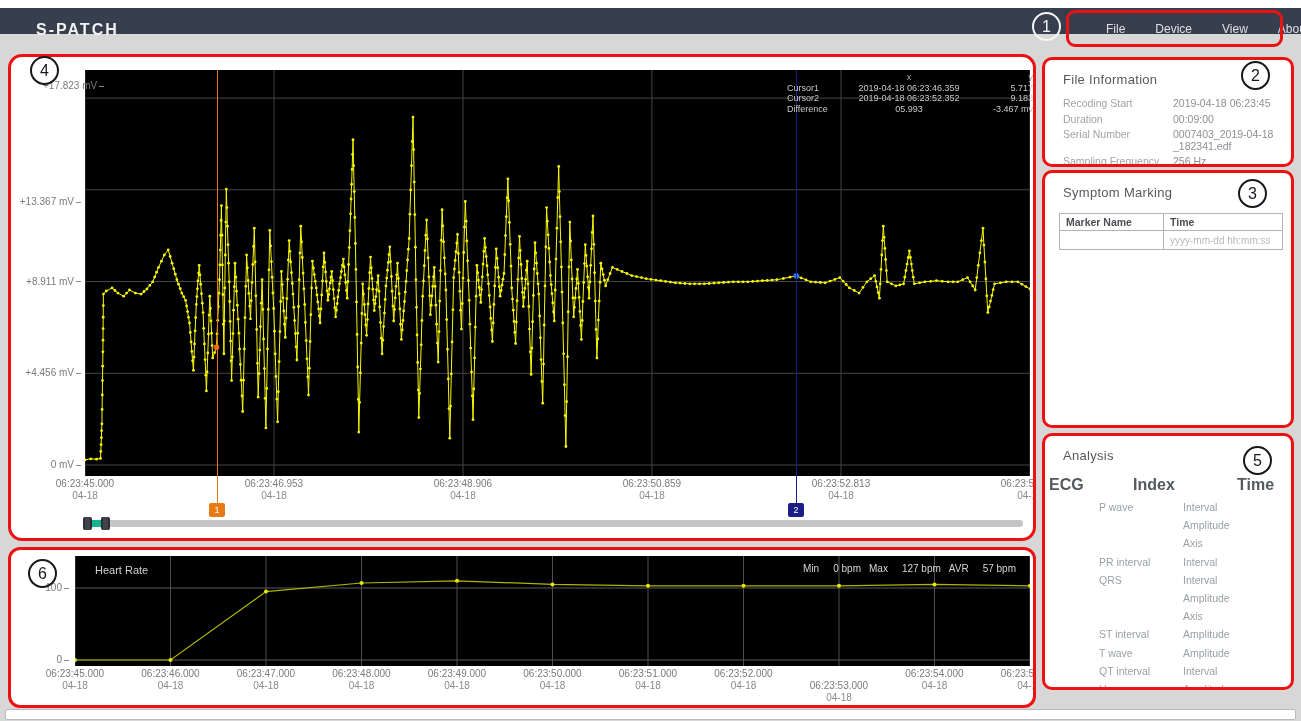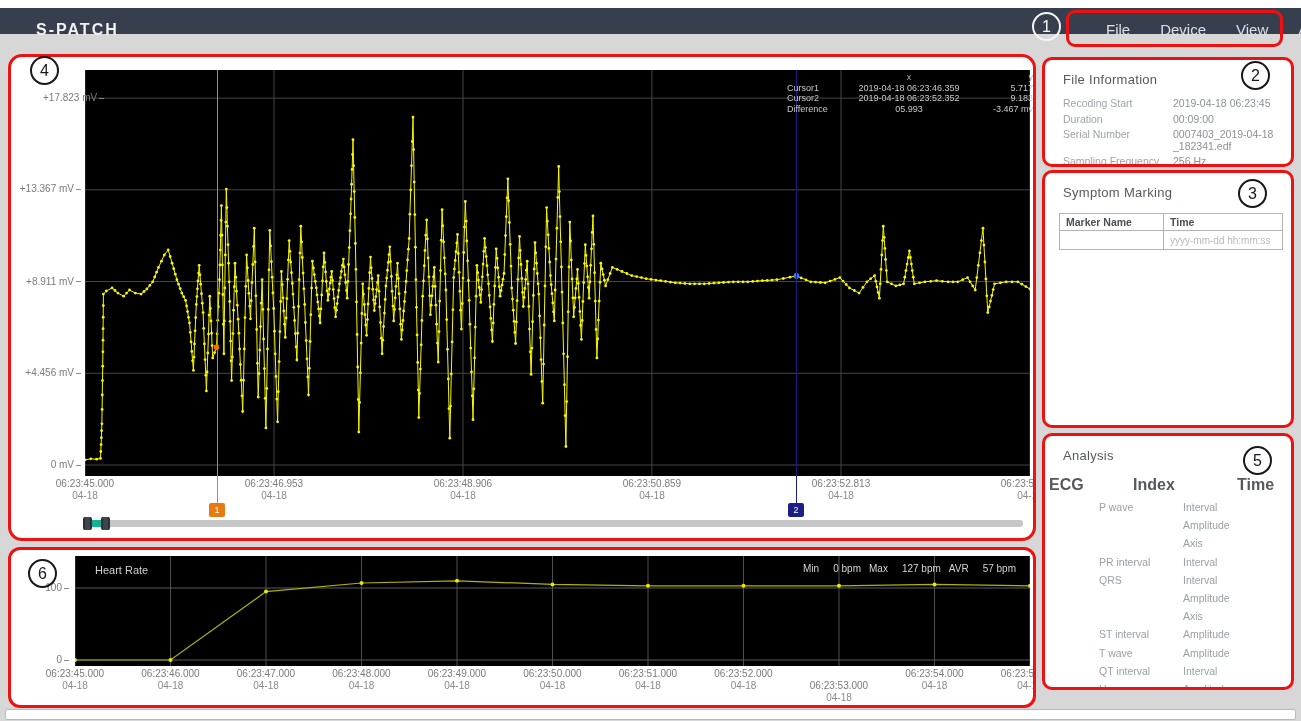--- a/index.html
+++ b/index.html
@@ -3,21 +3,21 @@
 <meta charset="utf-8">
 <style>
 *{margin:0;padding:0;box-sizing:border-box;}
 html,body{width:1301px;height:721px;}
 body{font-family:"Liberation Sans",sans-serif;background:#ffffff;}
 .screen{position:relative;width:1301px;height:721px;background:#d7d7d7;overflow:hidden;}
 .topstrip{position:absolute;left:0;top:0;width:1301px;height:8px;background:#ffffff;}
 .topbar{position:absolute;left:0;top:8px;width:1301px;height:26px;background:#373e4d;}
 .app-title{position:absolute;left:36px;top:13px;font-size:16px;letter-spacing:2px;color:#f2f2f2;font-weight:bold;}
 .menu{position:absolute;left:1098px;top:0;height:42px;display:flex;align-items:center;gap:22px;}
-.menu-item{font-size:15px;color:#dde0e6;cursor:default;padding-left:8px;}
+.menu-item{font-size:12px;color:#dde0e6;cursor:default;padding-left:8px;}
 
 .annot{position:absolute;border:3px solid #ee1111;border-radius:12px;pointer-events:none;z-index:15;background:transparent;}
 .annot-menu{left:1066px;top:10px;width:217px;height:37px;border-radius:9px;}
 .circle-num{position:absolute;width:29px;height:29px;border:2px solid #16181d;border-radius:50%;display:flex;align-items:center;justify-content:center;font-size:16px;color:#16181d;z-index:20;background:transparent;}
 .circle-num.on-dark{border-color:#f5f5f5;color:#f5f5f5;}
 
 .panel{position:absolute;background:#ffffff;border:3px solid #ee1111;overflow:hidden;}
 
 .ecg-panel{left:8px;top:54px;width:1028px;height:487px;border-radius:14px;}
 .ecg-plot-wrap{position:absolute;left:74px;top:13px;width:945px;height:406px;background:#000;}
@@ -845,22 +845,22 @@
         <span class="c-y">5.717</span>
         <span class="c-lab">Cursor2</span>
         <span class="c-x">2019-04-18 06:23:52.352</span>
         <span class="c-y">9.183</span>
         <span class="c-lab">Difference</span>
         <span class="c-x">05.993</span>
         <span class="c-y">-3.467 mv</span>
       </div>
     </div>
     <div class="ylabels" id="ecg-ylabels">
-        <div class="ytick" style="top: 35px; padding-left: 32px;">+17.823 mV</div>
-        <div class="ytick" style="top: 126px;">+13.367 mV</div>
+        <div class="ytick" style="top: 23px; padding-left: 32px;">+17.823 mV</div>
+        <div class="ytick" style="top: 139px;">+13.367 mV</div>
         <div class="ytick" style="top: 218.54px;">+8.911 mV</div>
         <div class="ytick" style="top: 310.26px;">+4.456 mV</div>
         <div class="ytick" style="top: 402px;">0 mV</div>
       </div>
     <div class="xlabels" id="ecg-xlabels">
         <div class="xtick" style="left: 29px; top: 421px;">
           <div class="xtime">06:23:45.000</div>
           <div class="xdate">04-18</div>
         </div>
         <div class="xtick" style="left: 217.981px; top: 421px;">

